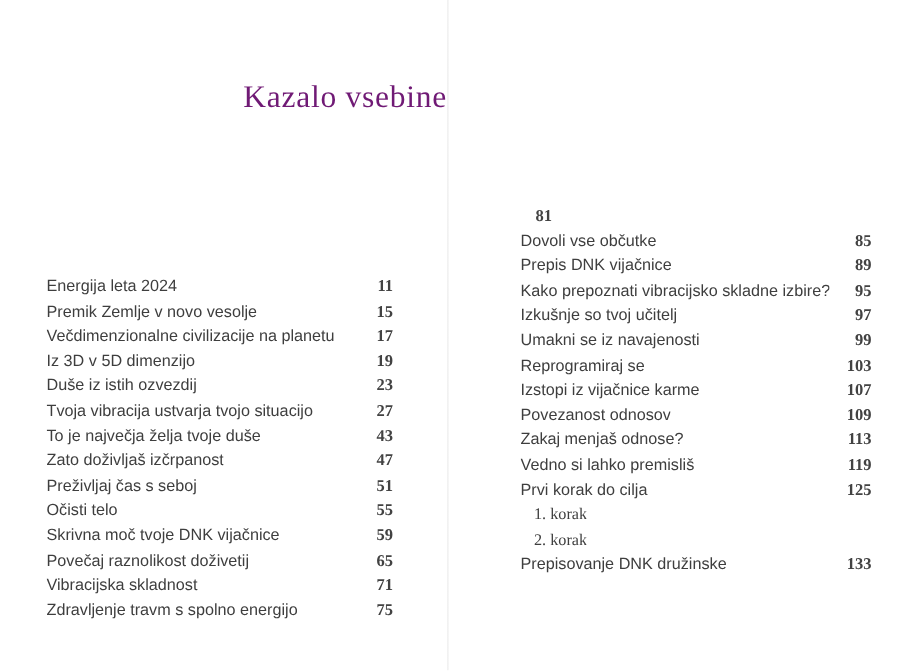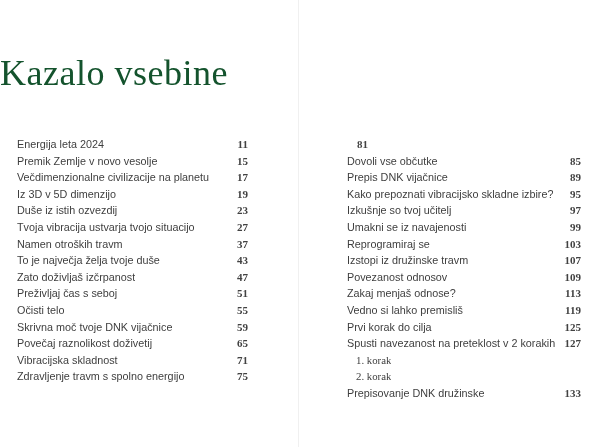--- a/index.html
+++ b/index.html
@@ -30,32 +30,32 @@
     top: 0;
     width: 1px;
     height: 447px;
     background: linear-gradient(to right, #f4f4f4, #ececec);
   }
   .heading {
     position: absolute;
     top: 52px;
     left: 0;
     width: 100%;
-    text-align: left;
+    text-align: right;
     font-family: "Liberation Serif", "DejaVu Serif", serif;
-    font-size: 36px;
+    font-size: 21px;
     font-weight: 400;
     letter-spacing: 0.5px;
-    color: #14532d;
+    color: #701a75;
   }
   .toc {
     position: absolute;
     top: 136px;
   }
-  .toc-left  { left: 17px;  width: 231px; }
+  .toc-left  { left: 31px;  width: 231px; margin-top: 47px; }
   .toc-right { left: 48px;  width: 234px; }
   .toc-row {
     display: flex;
     justify-content: space-between;
     align-items: baseline;
     height: 16.6px;
     line-height: 16.6px;
   }
   .toc-label {
     font-size: 10.8px;
@@ -102,24 +102,20 @@
         </div>
         <div class="toc-row">
           <span class="toc-label">Duše iz istih ozvezdij</span>
           <span class="toc-page">23</span>
         </div>
         <div class="toc-row">
           <span class="toc-label">Tvoja vibracija ustvarja tvojo situacijo</span>
           <span class="toc-page">27</span>
         </div>
         <div class="toc-row">
-          <span class="toc-label">Namen otroških travm</span>
-          <span class="toc-page">37</span>
-        </div>
-        <div class="toc-row">
           <span class="toc-label">To je največja želja tvoje duše</span>
           <span class="toc-page">43</span>
         </div>
         <div class="toc-row">
           <span class="toc-label">Zato doživljaš izčrpanost</span>
           <span class="toc-page">47</span>
         </div>
         <div class="toc-row">
           <span class="toc-label">Preživljaj čas s seboj</span>
           <span class="toc-page">51</span>
@@ -172,42 +168,38 @@
         </div>
         <div class="toc-row">
           <span class="toc-label">Umakni se iz navajenosti</span>
           <span class="toc-page">99</span>
         </div>
         <div class="toc-row">
           <span class="toc-label">Reprogramiraj se</span>
           <span class="toc-page">103</span>
         </div>
         <div class="toc-row">
-          <span class="toc-label">Izstopi iz družinske travm</span>
+          <span class="toc-label">Izstopi iz vijačnice karme</span>
           <span class="toc-page">107</span>
         </div>
         <div class="toc-row">
           <span class="toc-label">Povezanost odnosov</span>
           <span class="toc-page">109</span>
         </div>
         <div class="toc-row">
           <span class="toc-label">Zakaj menjaš odnose?</span>
           <span class="toc-page">113</span>
         </div>
         <div class="toc-row">
           <span class="toc-label">Vedno si lahko premisliš</span>
           <span class="toc-page">119</span>
         </div>
         <div class="toc-row">
           <span class="toc-label">Prvi korak do cilja</span>
           <span class="toc-page">125</span>
-        </div>
-        <div class="toc-row">
-          <span class="toc-label">Spusti navezanost na preteklost v 2 korakih</span>
-          <span class="toc-page">127</span>
         </div>
         <div class="toc-row indent">
           <span class="toc-label">1. korak</span>
           <span class="toc-page"></span>
         </div>
         <div class="toc-row indent">
           <span class="toc-label">2. korak</span>
           <span class="toc-page"></span>
         </div>
         <div class="toc-row">

